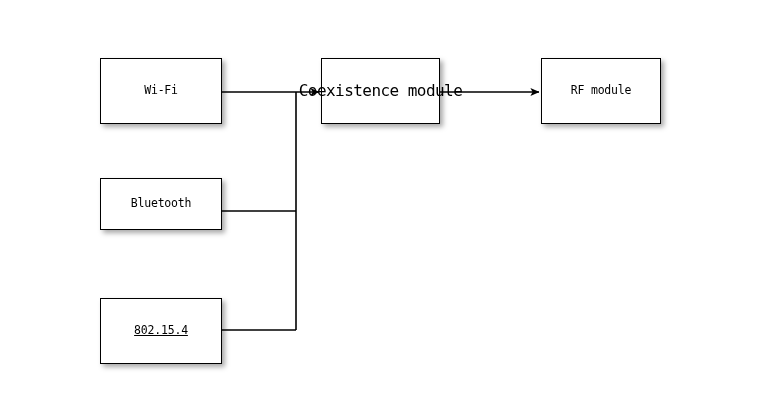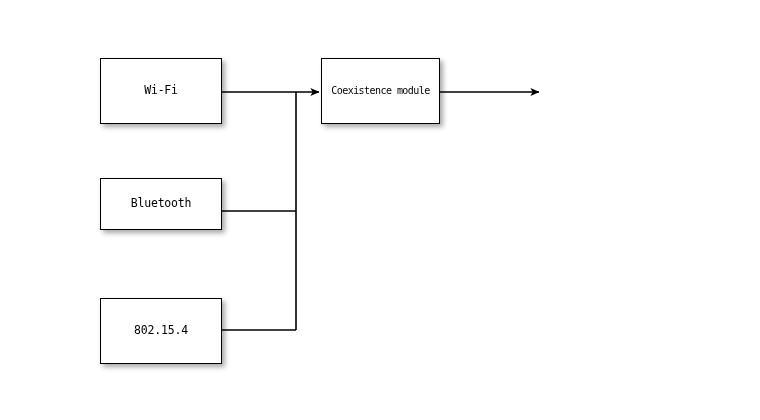--- a/index.html
+++ b/index.html
@@ -40,21 +40,21 @@
     z-index: 2;
   }
   .node-label {
     font-size: 11.5px;
     color: #000000;
     letter-spacing: -0.2px;
     white-space: nowrap;
     line-height: 1;
   }
   .node-wide .node-label {
-    font-size: 10px;
+    font-size: 16px;
     letter-spacing: -0.55px;
   }
 </style>
 </head>
 <body>
 
 <div id="canvas">
 
   <svg id="wires" viewBox="0 0 760 420" width="760" height="420">
     <defs>
@@ -75,22 +75,25 @@
   </svg>
 
   <div class="node" style="left:100px; top:58px; width:122px; height:66px;">
     <span class="node-label">Wi-Fi</span>
   </div>
 
   <div class="node" style="left:100px; top:178px; width:122px; height:52px;">
     <span class="node-label">Bluetooth</span>
   </div>
 
-  <div class="node" style="left:100px; top:298px; width:122px; height:66px;">
+  <div class="node" style="left:100px; top:298px; width:122px; height:66px;text-decoration:underline;">
     <span class="node-label">802.15.4</span>
   </div>
 
   <div class="node node-wide" style="left:321px; top:58px; width:119px; height:66px;">
     <span class="node-label">Coexistence module</span>
   </div>
 
+  <div class="node" style="left:541px; top:58px; width:120px; height:66px;">
+    <span class="node-label">RF module</span>
+  </div>
 
 </div>
 
 </body></html>

